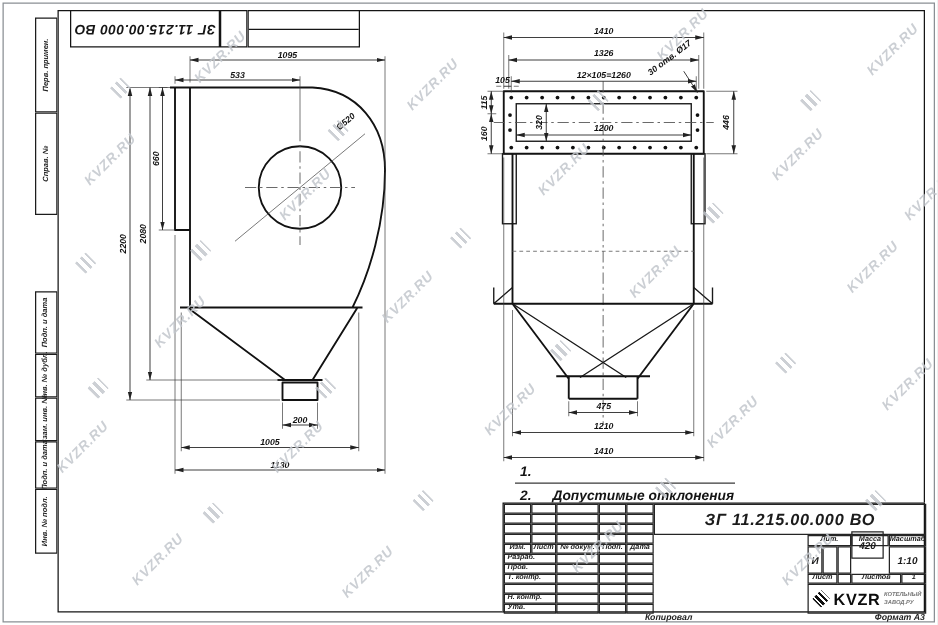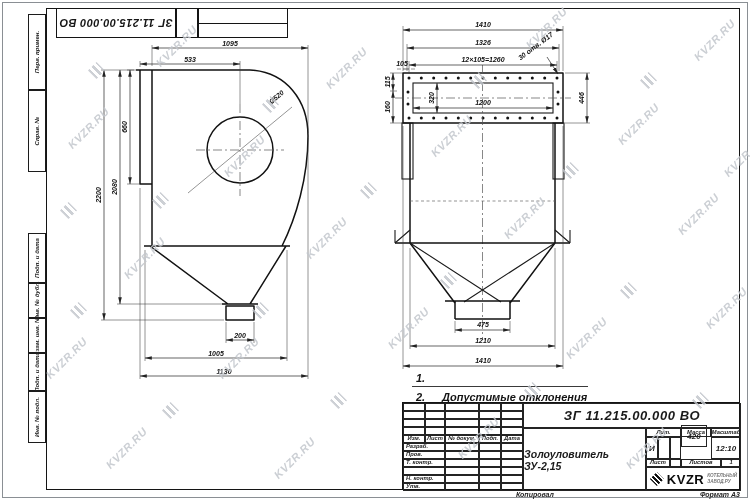--- a/index.html
+++ b/index.html
@@ -321,30 +321,29 @@
     <div class="tc lbl" style="left:0;top:72px;width:42px;height:8px">Н. контр.</div>
       <div class="tc" style="left:42px;top:72px;width:34px;height:8px"></div>
       <div class="tc" style="left:76px;top:72px;width:22px;height:8px"></div>
       <div class="tc" style="left:98px;top:72px;width:22px;height:8px"></div>
     <div class="tc lbl" style="left:0;top:80px;width:42px;height:8px">Утв.</div>
       <div class="tc" style="left:42px;top:80px;width:34px;height:8px"></div>
       <div class="tc" style="left:76px;top:80px;width:22px;height:8px"></div>
       <div class="tc" style="left:98px;top:80px;width:22px;height:8px"></div>
 
     <div class="tc big" style="left:120px;top:0;width:218px;height:25px">ЗГ 11.215.00.000  ВО</div>
-    <div class="tc name" style="left:120px;top:25px;width:123px;height:63px">Золоуловитель ЗУ-2,15</div>
 
     <div class="tc" style="left:243px;top:25px;width:35px;height:9px">Лит.</div>
     <div class="tc" style="left:278px;top:25px;width:30px;height:9px">Масса</div>
     <div class="tc" style="left:308px;top:25px;width:30px;height:9px">Масштаб</div>
     <div class="tc val" style="left:243px;top:34px;width:12px;height:22px">И</div>
     <div class="tc val" style="left:255px;top:34px;width:12px;height:22px"></div>
     <div class="tc val" style="left:267px;top:34px;width:11px;height:22px"></div>
     <div class="tc val" style="left:278px;top:22px;width:26px;height:22px">420</div>
-    <div class="tc val" style="left:308px;top:34px;width:30px;height:22px">12:10</div>
+    <div class="tc val" style="left:308px;top:34px;width:30px;height:22px">1:10</div>
     <div class="tc" style="left:243px;top:56px;width:24px;height:8px">Лист</div>
     <div class="tc" style="left:267px;top:56px;width:11px;height:8px"></div>
     <div class="tc" style="left:278px;top:56px;width:40px;height:8px">Листов</div>
     <div class="tc" style="left:318px;top:56px;width:20px;height:8px">1</div>
     <div class="logo-cell" style="left:243px;top:64px;width:95px;height:24px">
       <div class="kvzr-mark"></div>
       <span class="kvzr-word">KVZR</span>
       <span class="kvzr-sub">
         <span>КОТЕЛЬНЫЙ</span>
         <span>ЗАВОД.РУ</span>

